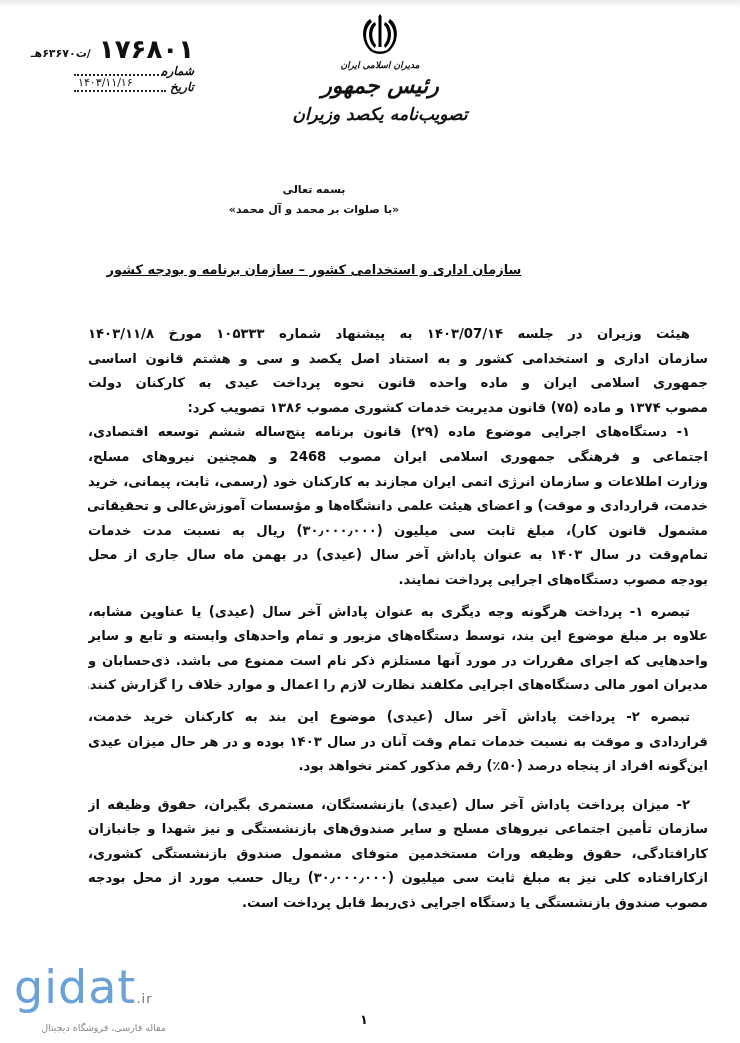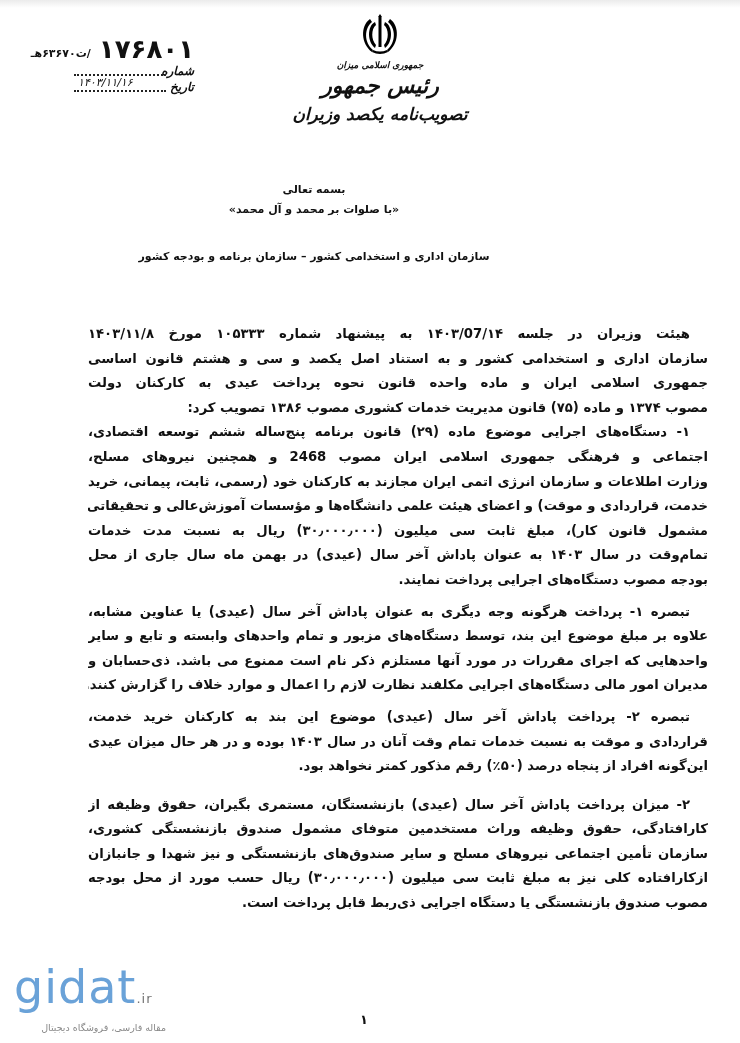--- a/index.html
+++ b/index.html
@@ -8,33 +8,33 @@
   .top-shade { position: absolute; left: 0; top: 0; width: 740px; height: 8px;
     background: linear-gradient(#ebebeb, #ffffff); }
 
   
   .ref-block { position: absolute; left: 14px; top: 36px; width: 180px; direction: rtl; }
   .ref-row1 { display: flex; align-items: flex-end; gap: 8px; }
   .ref-big { font-family: "DejaVu Sans", sans-serif; font-weight: bold; font-size: 26px; letter-spacing: 3px; line-height: 1; }
   .ref-small { font-size: 11px; font-weight: bold; line-height: 1; padding-bottom: 3px; }
   .ref-line { display: flex; align-items: center; gap: 4px; margin-top: 2px; }
   .ref-label { font-family: "DejaVu Serif", serif; font-style: italic; font-weight: bold; font-size: 12px; width: 24px; text-align: center; }
-  .dotted { flex: 0 0 92px; border-bottom: 2px dotted #222; height: 10px; position: relative; font-style: italic; }
+  .dotted { flex: 0 0 92px; border-bottom: 2px dotted #222; height: 10px; position: relative; }
   .dotted span { position: absolute; left: 4px; bottom: 1px; font-size: 11px; letter-spacing: 1px; }
 
   
   .header { position: absolute; left: 290px; top: 12px; width: 180px; text-align: center; }
   .emblem { width: 44px; height: 44px; margin: 0 auto; }
   .country { font-family: "DejaVu Serif", serif; font-style: italic; font-weight: bold; font-size: 9px; margin-top: 4px; }
   .president { font-family: "DejaVu Serif", serif; font-style: italic; font-weight: bold; font-size: 22px; margin-top: 2px; letter-spacing: -1px; }
   .approval { font-family: "DejaVu Serif", serif; font-style: italic; font-weight: bold; font-size: 17px; margin-top: 6px; }
   .centered { position: absolute; left: 0; width: 628px; text-align: center; direction: rtl; }
   .invocation { top: 183px; font-size: 11px; font-weight: bold; }
   .salawat { top: 203px; font-size: 11px; font-weight: bold; }
-  .title { top: 250px; font-size: 11px; font-weight: bold; }
+  .title { top: 262px; font-size: 13px; font-weight: bold; text-decoration: underline; }
 
   .body { position: absolute; left: 88px; top: 322px; width: 620px; direction: rtl;
     font-size: 13.2px; font-weight: bold; line-height: 24.6px; text-align: justify; text-align-last: auto; }
   .para { text-indent: 0; }
   .para.indent { text-indent: 18px; }
   .para .line { display: block; text-align: justify; text-align-last: justify; white-space: nowrap; overflow: hidden; }
   .para .line.last { text-align-last: right; }
 
   .page-number { position: absolute; left: 360px; top: 1012px; font-size: 13px; font-weight: bold; }
 
@@ -71,21 +71,21 @@
     <svg width="44" height="44" viewBox="0 0 44 44">
       <path d="M22 2 l-2 3 h4 z" fill="#000"></path>
       <rect x="20.5" y="5" width="3" height="30" fill="#000"></rect>
       <path d="M17 10 C9 14 9 30 17 36 L18 33 C13 28 13 17 18 13 Z" fill="#000"></path>
       <path d="M27 10 C35 14 35 30 27 36 L26 33 C31 28 31 17 26 13 Z" fill="#000"></path>
       <path d="M12 7 C2 14 3 32 14 40 L15 38 C6 31 6 16 14 10 Z" fill="#000"></path>
       <path d="M32 7 C42 14 41 32 30 40 L29 38 C38 31 38 16 30 10 Z" fill="#000"></path>
       <path d="M14 40 Q22 44 30 40 L29 38 Q22 41 15 38 Z" fill="#000"></path>
     </svg>
   </div>
-  <div class="country">جمهوری اسلامی میزان</div>
+  <div class="country">مدیران اسلامی ایران</div>
   <div class="president">رئیس جمهور</div>
   <div class="approval">تصویب‌نامه یکصد وزیران</div>
 </div>
 
 <div class="centered invocation">بسمه تعالی</div>
 <div class="centered salawat">«با صلوات بر محمد و آل محمد»</div>
 <div class="centered title">سازمان اداری و استخدامی کشور – سازمان برنامه و بودجه کشور</div>
 
 <div class="body">
   <div class="para indent">
@@ -109,22 +109,22 @@
     <span class="line">واحدهایی که اجرای مقررات در مورد آنها مستلزم ذکر نام است ممنوع می باشد. ذی‌حسابان و</span>
     <span class="line last">مدیران امور مالی دستگاه‌های اجرایی مکلفند نظارت لازم را اعمال و موارد خلاف را گزارش کنند.</span>
   </div>
   <div class="para" style="margin-top:7px">
     <span class="line" style="text-indent:18px">تبصره ۲- پرداخت پاداش آخر سال (عیدی) موضوع این بند به کارکنان خرید خدمت،</span>
     <span class="line">قراردادی و موقت به نسبت خدمات تمام وقت آنان در سال ۱۴۰۳ بوده و در هر حال میزان عیدی</span>
     <span class="line last">این‌گونه افراد از پنجاه درصد (۵۰٪) رقم مذکور کمتر نخواهد بود.</span>
   </div>
   <div class="para" style="margin-top:14px">
     <span class="line" style="text-indent:18px">۲- میزان پرداخت پاداش آخر سال (عیدی) بازنشستگان، مستمری بگیران، حقوق وظیفه از</span>
+    <span class="line">سازمان تأمین اجتماعی نیروهای مسلح و سایر صندوق‌های بازنشستگی و نیز شهدا و جانبازان</span>
     <span class="line">کارافتادگی، حقوق وظیفه وراث مستخدمین متوفای مشمول صندوق بازنشستگی کشوری،</span>
-    <span class="line">سازمان تأمین اجتماعی نیروهای مسلح و سایر صندوق‌های بازنشستگی و نیز شهدا و جانبازان</span>
     <span class="line">ازکارافتاده کلی نیز به مبلغ ثابت سی میلیون (۳۰٫۰۰۰٫۰۰۰) ریال حسب مورد از محل بودجه</span>
     <span class="line last">مصوب صندوق بازنشستگی یا دستگاه اجرایی ذی‌ربط قابل پرداخت است.</span>
   </div>
 </div>
 
 <div class="page-number">۱</div>
 
 <div class="watermark">
   <div class="wm-logo"><span>gidat</span><span class="wm-tld">.ir</span></div>
   <div class="wm-tag">مقاله فارسی، فروشگاه دیجیتال</div>

